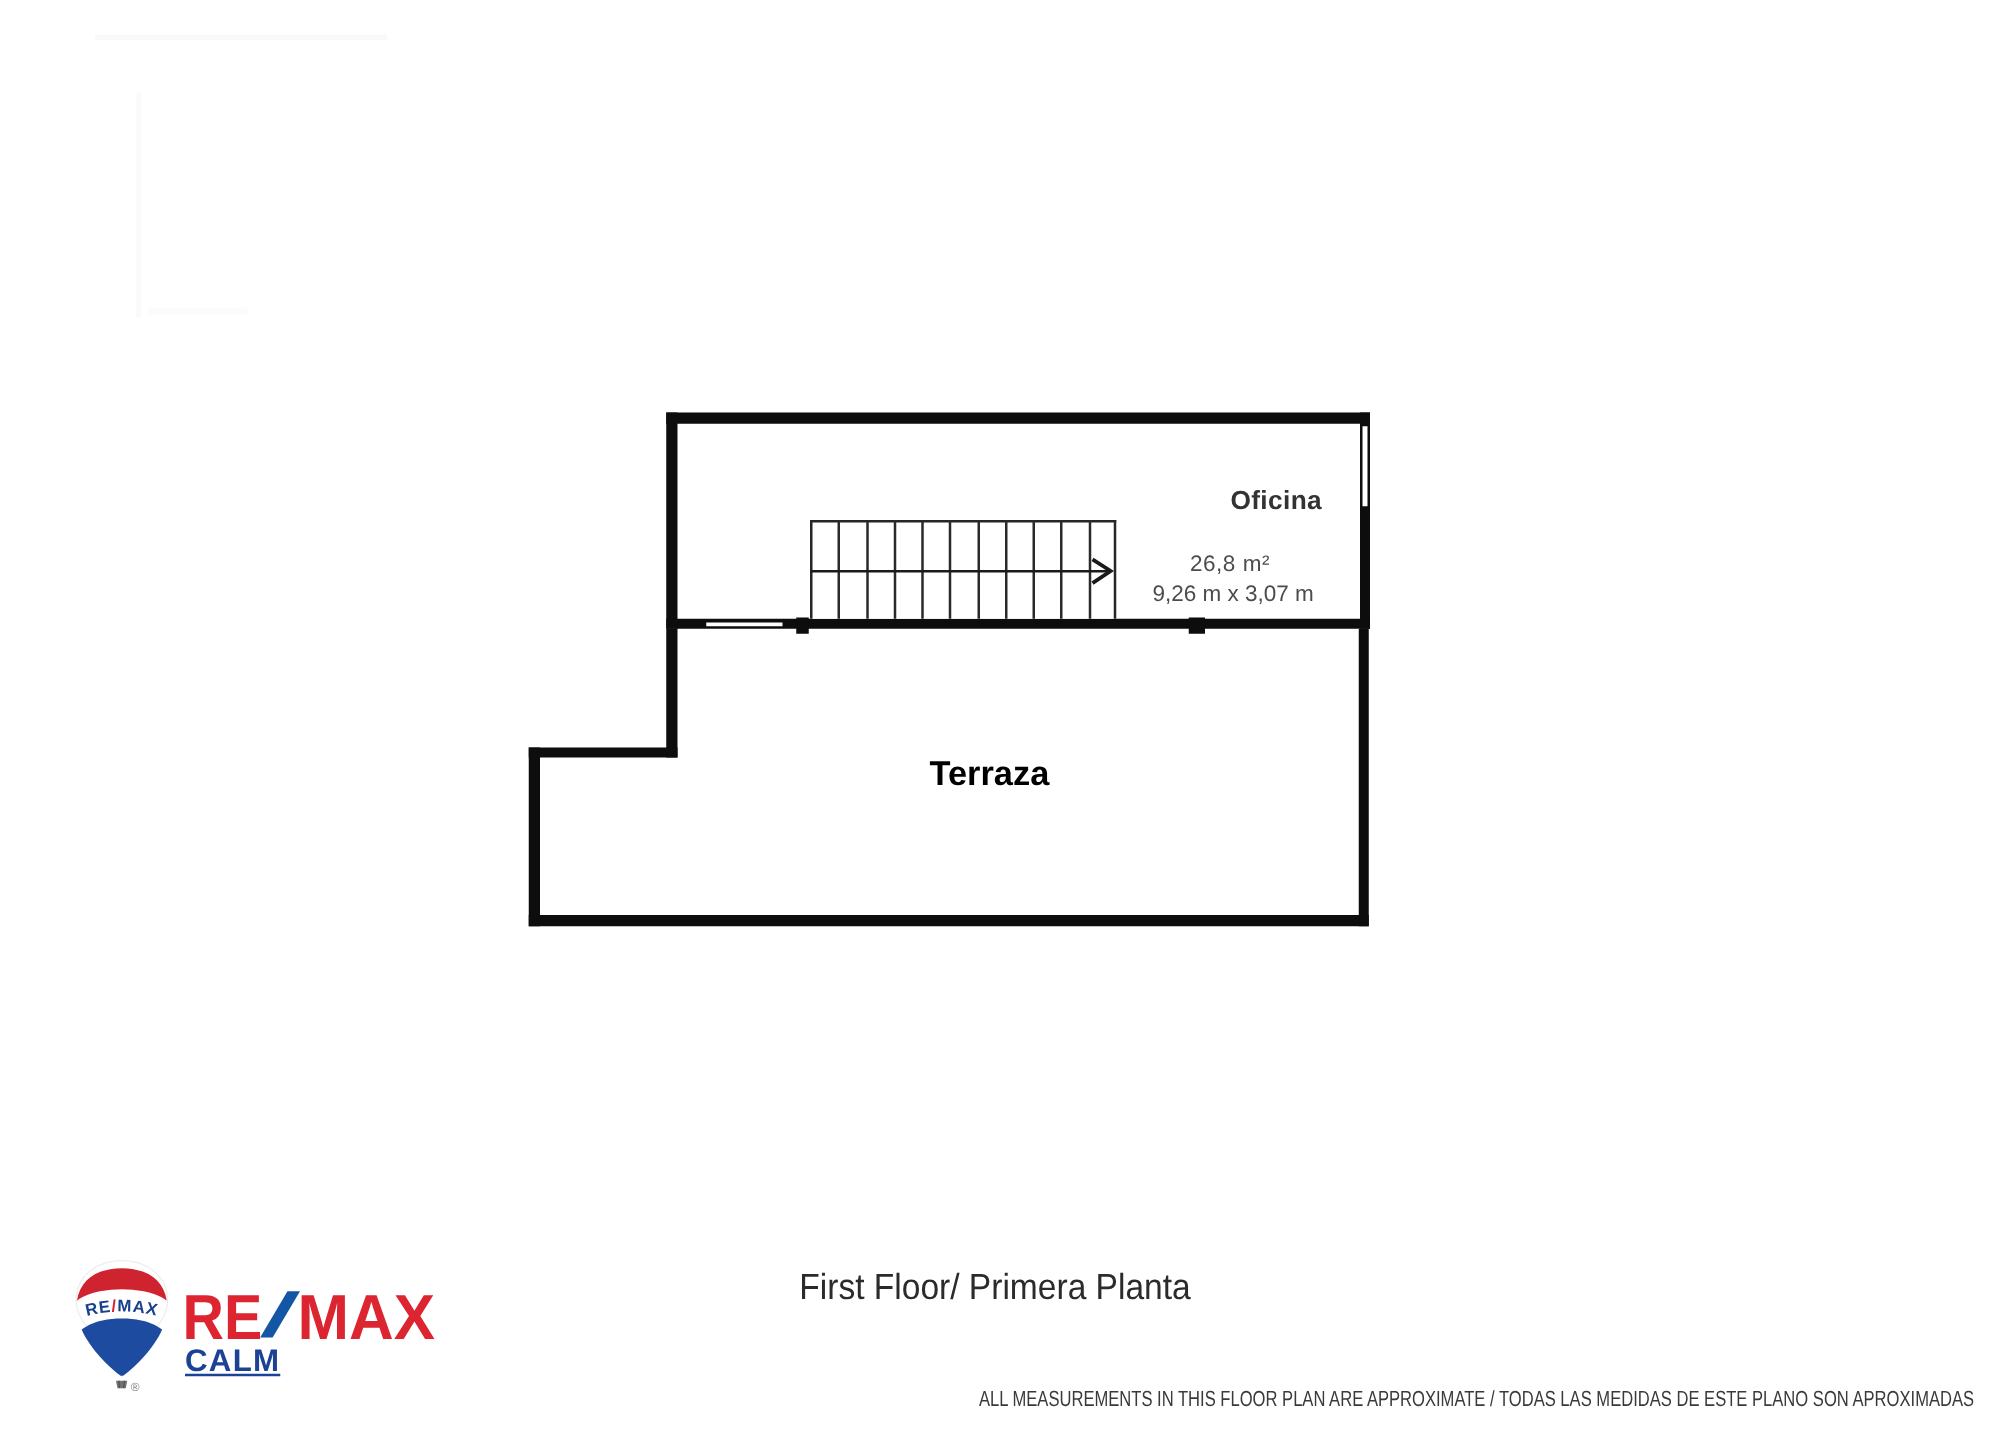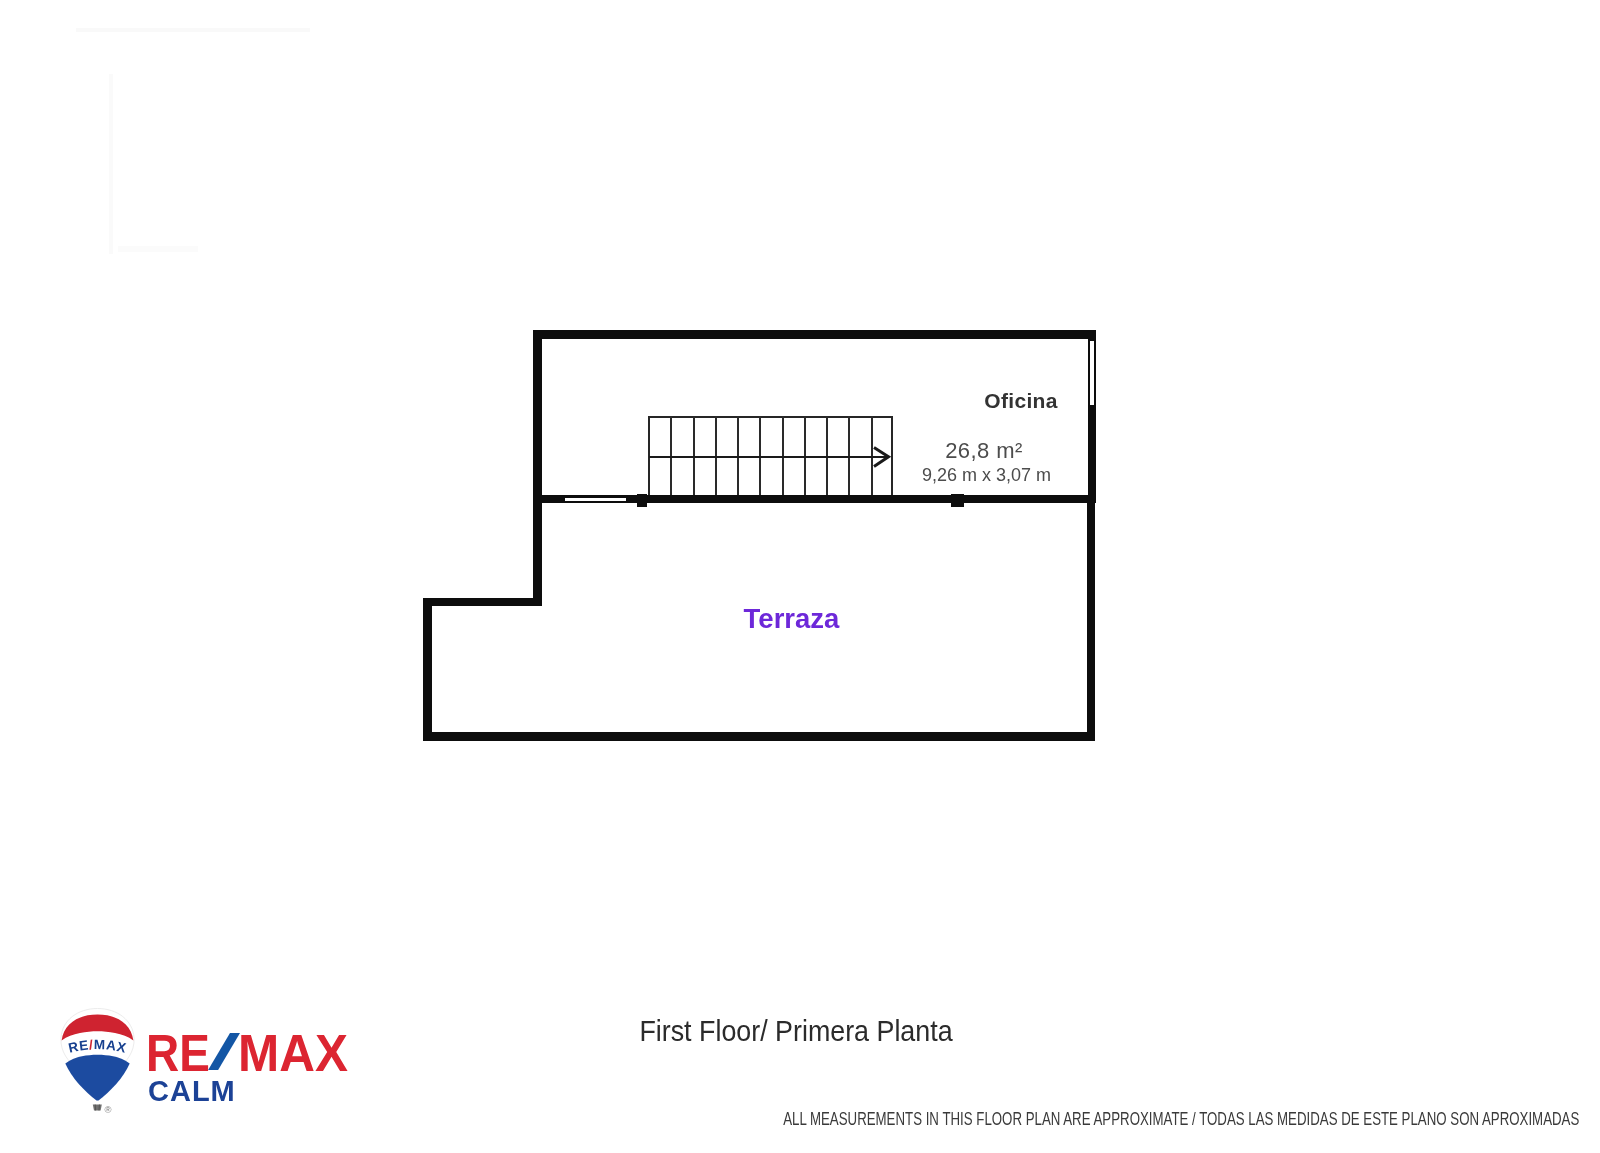--- a/index.html
+++ b/index.html
@@ -56,23 +56,23 @@
 <div class="wall" style="left:423px;top:598px;width:118.5px;height:8px;"></div>
 <div class="wall" style="left:423px;top:598px;width:8.5px;height:142.5px;"></div>
 <div class="wall" style="left:423px;top:732px;width:672px;height:8.5px;"></div>
 <div class="wall" style="left:1086.5px;top:503px;width:8.5px;height:237.5px;"></div>
 
 <div class="abs" style="left:986px;top:401px;transform:translate(-50%,-50%);
      font-size:21px;letter-spacing:0.3px;font-weight:bold;color:#333333;white-space:nowrap;margin-left:35px;">Oficina</div>
 <div class="abs" style="left:986.5px;top:426.5px;transform:translate(-50%,-50%);
      font-size:18px;color:#4c4c4c;white-space:nowrap;margin-top:48px;">9,26 m x 3,07 m</div>
 <div class="abs" style="left:984px;top:450.5px;transform:translate(-50%,-50%);
-     font-size:22px;letter-spacing:0.45px;color:#4c4c4c;white-space:nowrap;">26,8 m²</div>
+     font-size:18px;letter-spacing:0.45px;color:#4c4c4c;white-space:nowrap;">26,8 m²</div>
 <div class="abs" style="left:791.5px;top:618.5px;transform:translate(-50%,-50%);
-     font-size:27.5px;font-weight:bold;color:#6d28d9;white-space:nowrap;">Terraza</div>
+     font-size:27.5px;font-weight:bold;color:#000000;white-space:nowrap;">Terraza</div>
 
 <div class="abs" style="left:796px;top:1031px;transform:translate(-50%,-50%) scaleX(0.9254);
      font-size:29px;color:#2b2b2b;white-space:nowrap;">First Floor/ Primera Planta</div>
 <div class="abs" style="right:21px;top:1118.6px;transform:translate(0,-50%) scaleX(0.758);transform-origin:right center;
      font-size:17.5px;color:#3a3a3a;white-space:nowrap;" id="disclaimer">ALL MEASUREMENTS IN THIS FLOOR PLAN ARE APPROXIMATE / TODAS LAS MEDIDAS DE ESTE PLANO SON APROXIMADAS</div>
 
 <svg class="abs" style="left:58px;top:1007px;" width="78" height="106" viewBox="0 0 78 106">
 
   <path d="M 39.5,1.5 C 59,1.5 75,13 76,31 C 77,45 68,55 60,62 C 52,69 44,78 39.5,94
            C 35,78 27,69 19,62 C 11,55 2,45 3,31 C 4,13 20,1.5 39.5,1.5 Z" fill="#ffffff" stroke="#ececec" stroke-width="1"></path>
@@ -95,14 +95,14 @@
   <path d="M 37.2,97.5 L 37.6,103.5 M 41.4,97.5 L 41,103.5" stroke="#4d4d4d" stroke-width="0.8" fill="none"></path>
   <text x="46.5" y="105.5" font-family="Liberation Sans, sans-serif" font-size="9.5" fill="#7d7d7d">®</text>
 </svg>
 
 <div class="abs" id="wm-re" style="left:146px;top:1024px;font-size:51px;font-weight:bold;color:#dc2531;
      letter-spacing:0;transform:scaleX(0.9);transform-origin:left top;white-space:nowrap;">RE</div>
 <div class="abs" id="wm-slash" style="left:219.1px;top:1033px;width:10.2px;height:37.2px;background:#1356a5;
      transform:skewX(-30.6deg);transform-origin:center center;"></div>
 <div class="abs" id="wm-max" style="left:238px;top:1024px;font-size:51px;font-weight:bold;color:#dc2531;
      letter-spacing:0;transform:scaleX(0.97);transform-origin:left top;white-space:nowrap;">MAX</div>
-<div class="abs" id="wm-calm" style="left:148px;top:1074.5px;font-size:29px;font-weight:bold;color:#1c4296;
-     letter-spacing:1px;">CALM</div>
+<div class="abs" id="wm-calm" style="left:148px;top:1074.5px;font-size:25px;font-weight:bold;color:#1c4296;
+     letter-spacing:1px;text-decoration:underline;">CALM</div>
 
 </body></html>

